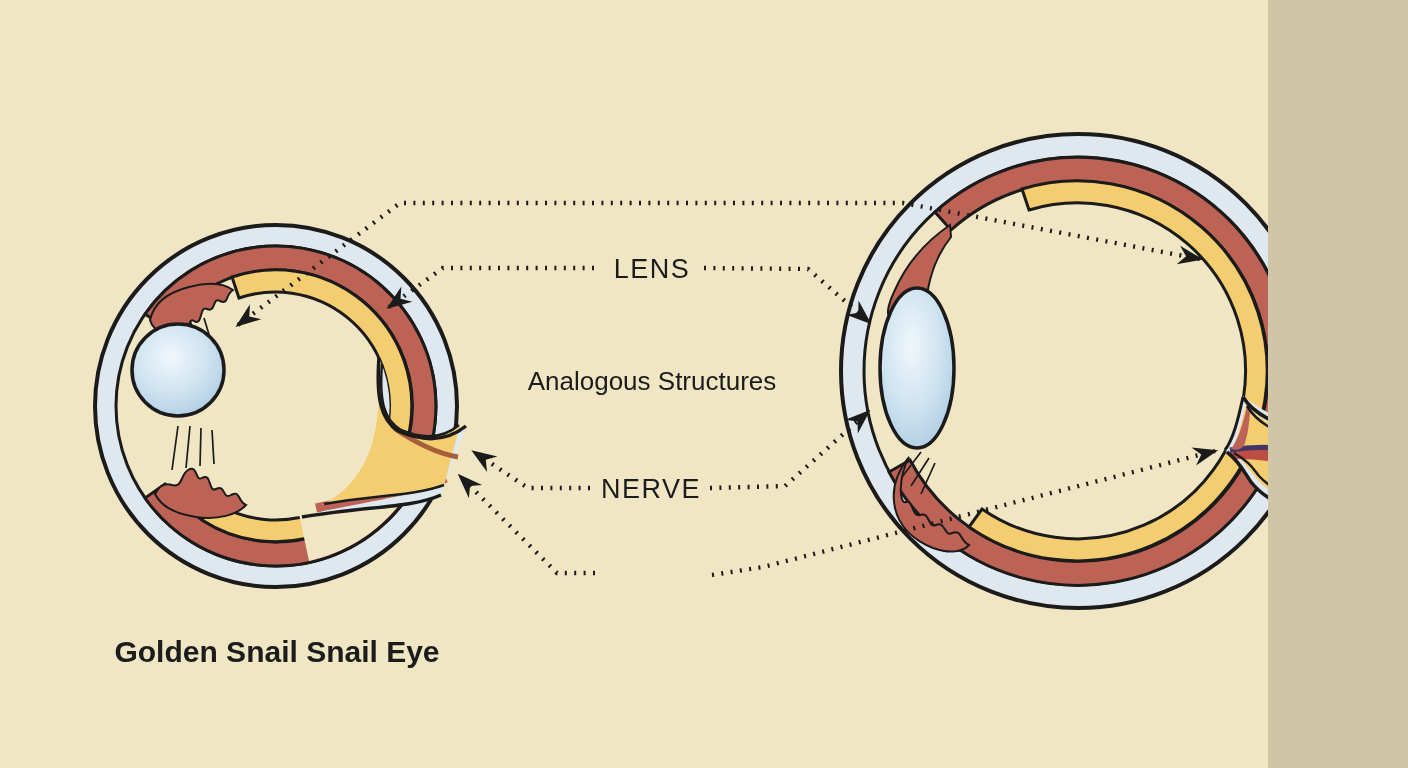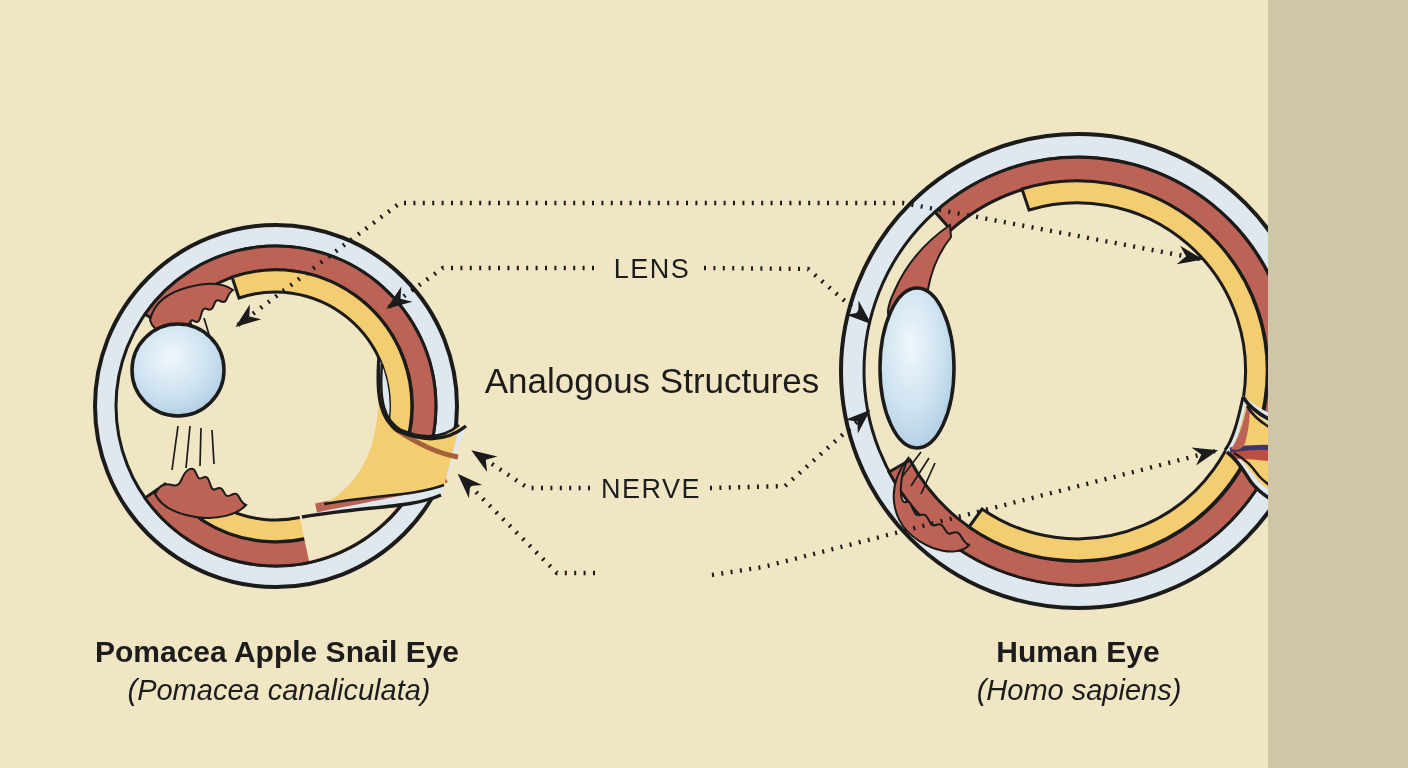--- a/index.html
+++ b/index.html
@@ -10,21 +10,21 @@
     --lens-blue-edge:#a9c8e0; --lens-blue-mid:#cde2f0; --lens-blue-center:#f0f7fb;
   }
   html,body{margin:0;padding:0;background:#cfc6a8;}
   .canvas{
     position:relative;width:1268px;height:768px;background:var(--background);
     overflow:hidden;font-family:"Liberation Sans","DejaVu Sans",sans-serif;color:var(--text);
   }
   .canvas svg{position:absolute;left:0;top:0;}
   .lbl{position:absolute;transform:translate(-50%,-50%);white-space:nowrap;text-align:center;}
   .caps{font-size:27px;letter-spacing:1.5px;font-weight:400;}
-  .heading{font-size:35px;line-height:32px;}
+  .heading{font-size:26px;line-height:32px;}
   .cap-title{font-size:30px;font-weight:700;}
   .cap-species{font-size:29px;font-style:italic;}
   .fill-sclera{fill:var(--sclera);} .fill-red{fill:var(--choroid-red);}
   .fill-yellow{fill:var(--retina-yellow);} .fill-bg{fill:var(--background);}
   .ink{stroke:var(--outline);} .nofill{fill:none;}
   .dot{stroke:var(--outline);stroke-width:4.4;stroke-dasharray:2 7.4;fill:none;}
 </style>
 </head>
 <body>
 
@@ -115,19 +115,16 @@
 
   <div class="lbl caps" style="left:652px;top:269px">LENS</div>
 
   <div class="lbl heading" style="left:652px;top:381px">
     <div>Analogous Structures</div>
   </div>
 
   <div class="lbl caps" style="left:651px;top:489px">NERVE</div>
 
 
-  <div class="lbl cap-title" style="left:277px;top:652px">Pomacea Apple Snail Eye</div>
-  <div class="lbl cap-species" style="left:279px;top:690px">(Pomacea canaliculata)</div>
+  <div class="lbl cap-title" style="left:277px;top:652px">Golden Snail Snail Eye</div>
 
-  <div class="lbl cap-title" style="left:1078px;top:652px">Human Eye</div>
-  <div class="lbl cap-species" style="left:1079px;top:690px">(Homo sapiens)</div>
 
 </div>
 
 </body></html>

